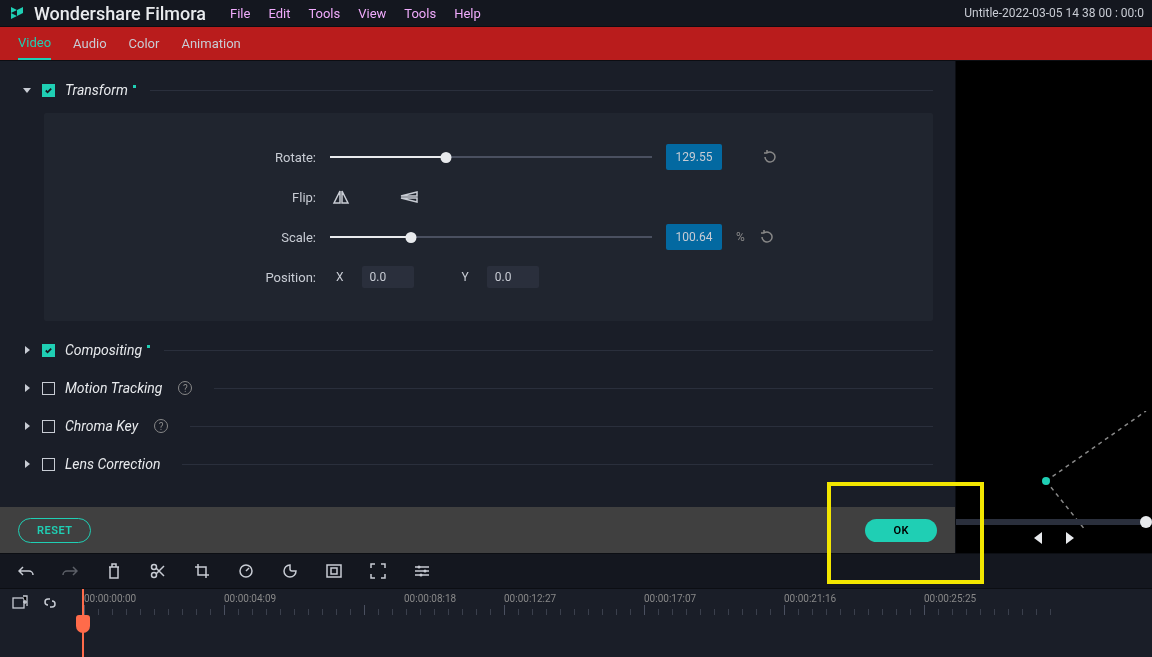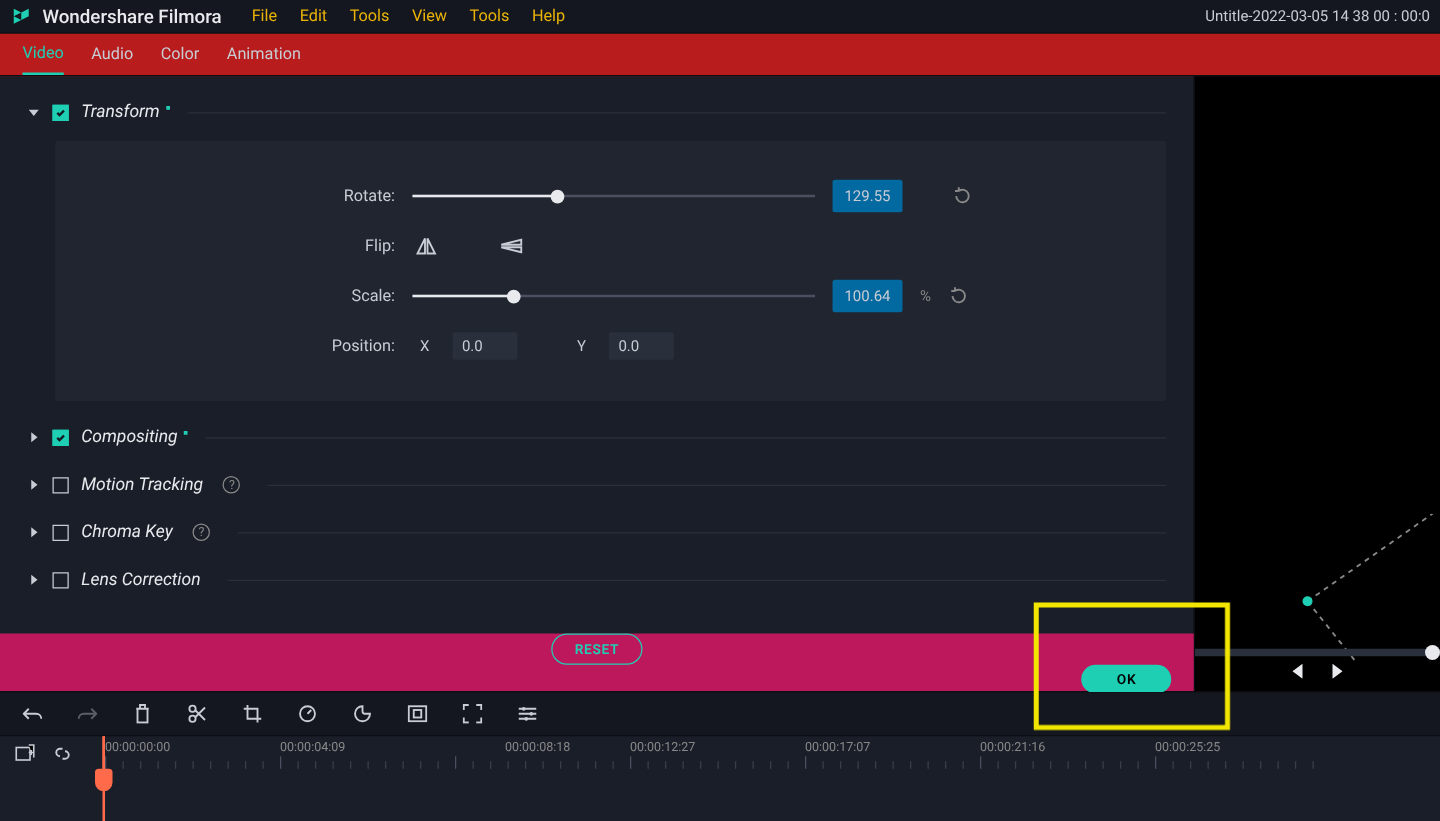--- a/index.html
+++ b/index.html
@@ -1,23 +1,23 @@
 <!DOCTYPE html>
 <html><head>
 <meta charset="utf-8">
 <style>
 * { margin: 0; padding: 0; box-sizing: border-box; font-family: -apple-system, BlinkMacSystemFont, "Segoe UI", Roboto, sans-serif; }
 body { background: #1a1e28; color: #c8ccd4; width: 1152px; height: 657px; overflow: hidden; position: relative; font-size: 13px; }
 
 
 .titlebar { height: 27px; background: #14171f; display: flex; align-items: center; padding: 0 8px; border-bottom: 1px solid #0c0e13; }
 .logo-icon { width: 18px; height: 18px; margin-right: 8px; }
-.app-title { color: #e8eaed; font-size: 15px; font-weight: 500; margin-right: 24px; }
+.app-title { color: #e8eaed; font-size: 18px; font-weight: 500; margin-right: 24px; }
 .menu { display: flex; gap: 18px; }
-.menu-item { color: #eab308; font-size: 13px; cursor: pointer; }
+.menu-item { color: #f0abfc; font-size: 13px; cursor: pointer; }
 .proj-name { margin-left: auto; color: #c8ccd4; font-size: 12px; }
 
 
 .tabs-row { height: 34px; display: flex; align-items: center; padding: 0 18px; gap: 22px; border-bottom: 1px solid #0c0e13; background: #b91c1c; }
 .tab { color: #c8ccd4; font-size: 13px; cursor: pointer; padding: 8px 0; }
 .tab.active { color: #1fcfb4; border-bottom: 2px solid #1fcfb4; }
 
 
 .main { display: flex; height: 492px; }
 .left-panel { width: 955px; padding: 10px 0 0 0; overflow-y: auto; position: relative; }
@@ -46,21 +46,21 @@
 .slider-fill { position: absolute; left: 0; height: 2px; background: #e8eaed; }
 .slider-thumb { position: absolute; width: 11px; height: 11px; background: #e8eaed; border-radius: 50%; top: 1.5px; transform: translateX(-50%); }
 .value-box { width: 56px; height: 26px; background: #0369a1; color: #c8ccd4; display: flex; align-items: center; justify-content: center; font-size: 12px; border-radius: 2px; }
 .unit { color: #888; font-size: 12px; }
 .reset-icon { width: 16px; height: 16px; cursor: pointer; color: #888; }
 .flip-btn { width: 22px; height: 22px; display: flex; align-items: center; justify-content: center; cursor: pointer; }
 .coord-label { color: #c8ccd4; font-size: 12px; margin-right: 4px; margin-left: 6px; }
 .coord-box { width: 52px; height: 22px; background: #2a2f3c; color: #c8ccd4; display: flex; align-items: center; padding-left: 8px; font-size: 12px; border-radius: 2px; }
 
 
-.bottom-bar { position: absolute; bottom: 0; left: 0; right: 0; height: 46px; display: flex; align-items: center; padding: 0 18px; background: #be185d; flex-direction: column; }
+.bottom-bar { position: absolute; bottom: 0; left: 0; right: 0; height: 46px; display: flex; align-items: center; padding: 0 18px; background: #404040; }
 .reset-btn { border: 1px solid #1fcfb4; color: #1fcfb4; background: transparent; padding: 5px 18px; border-radius: 14px; font-size: 11px; font-weight: 600; cursor: pointer; letter-spacing: 0.5px; }
 .ok-btn { background: #1fcfb4; color: #000; border: none; padding: 5px 28px; border-radius: 14px; font-size: 11px; font-weight: 600; cursor: pointer; margin-left: auto; letter-spacing: 0.5px; }
 
 
 .highlight-box { position: absolute; border: 4px solid #f2e600; pointer-events: none; z-index: 10; }
 
 
 .preview-shape { position: absolute; }
 .play-controls { position: absolute; bottom: 0; left: 0; right: 0; height: 28px; display: flex; align-items: center; justify-content: center; gap: 20px; }
 .play-ctrl { color: #e8eaed; cursor: pointer; }

